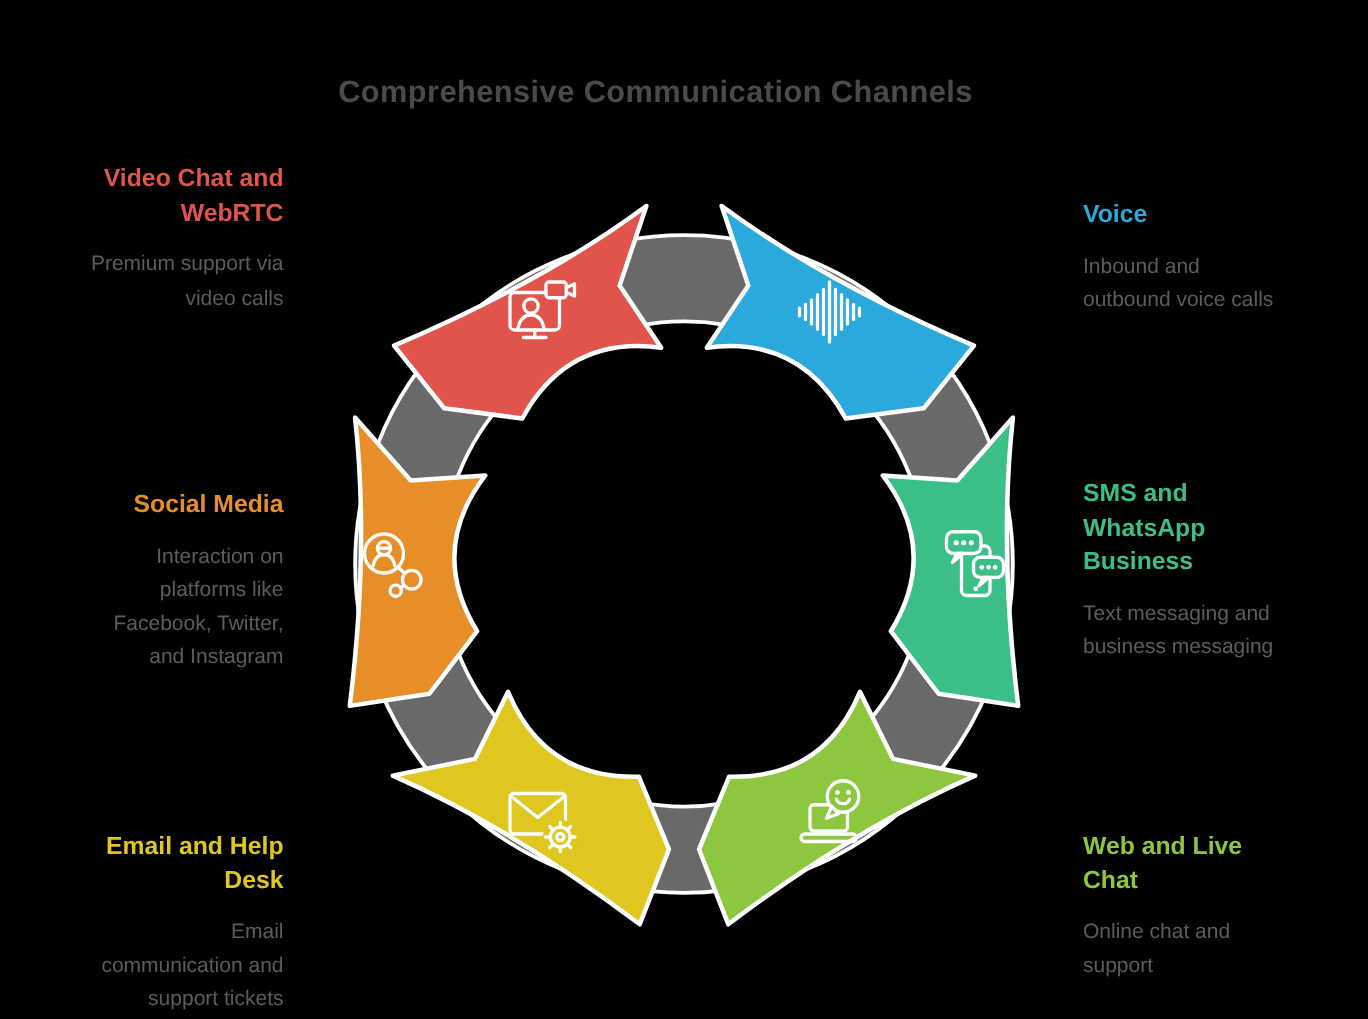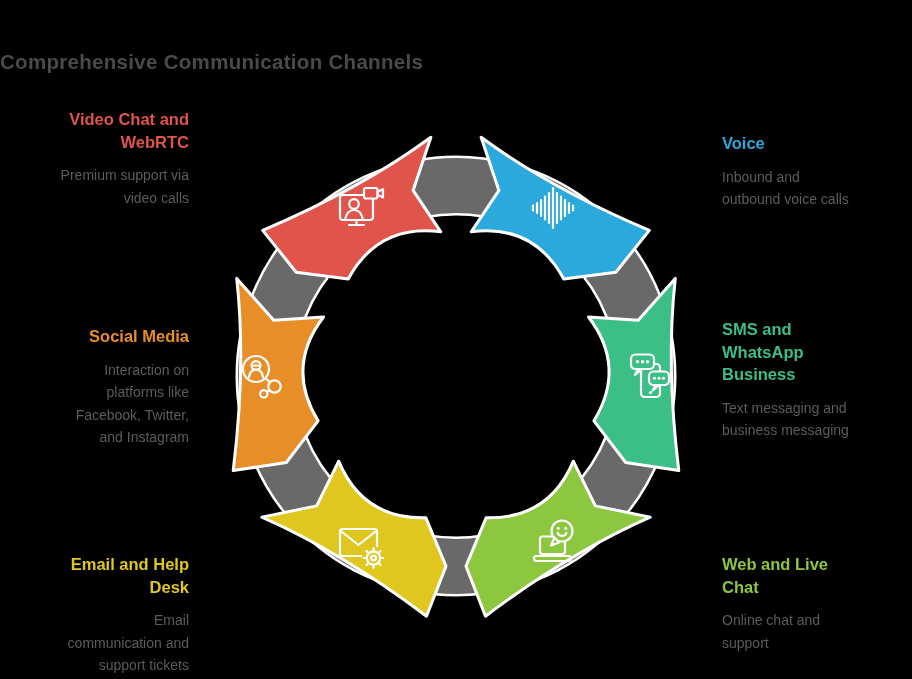--- a/index.html
+++ b/index.html
@@ -6,20 +6,21 @@
   body{
     width:912px;height:679px;
     background:#000;
     overflow:hidden;
     position:relative;
     font-family:"Liberation Sans", sans-serif;
   }
   #stage{position:absolute;inset:0;width:912px;height:679px;}
   #page-title{
     position:absolute;top:50px;left:0;width:874px;
+    text-align:center;
     font-size:20.5px;font-weight:bold;letter-spacing:.3px;
     color:#4A4A4B;
   }
   #diagram-svg{position:absolute;left:0;top:0;}
   .label-block{position:absolute;width:210px;}
   .col-left{right:723px;text-align:right;}
   .col-right{left:722px;text-align:left;}
   .seg-title{
     font-size:16.5px;font-weight:bold;line-height:22.5px;
     white-space:pre-line;

